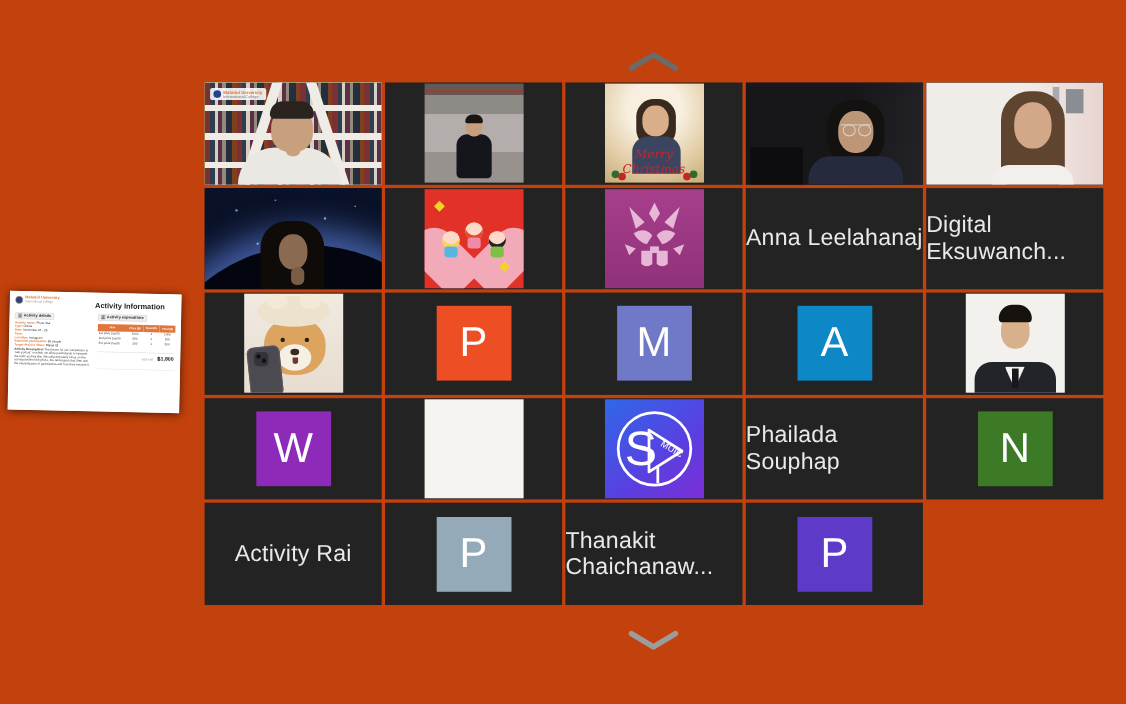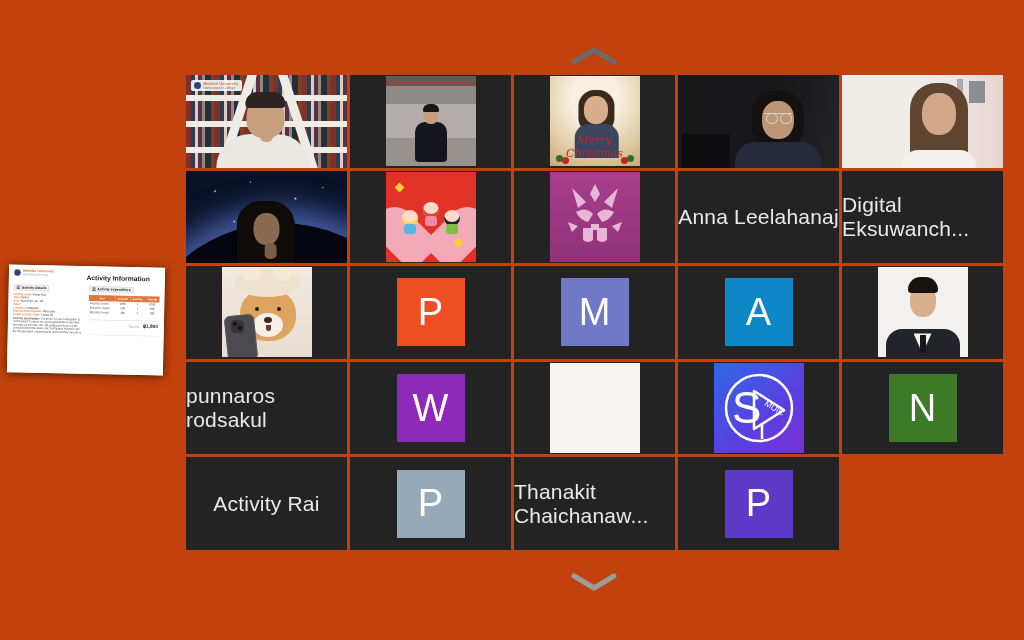--- a/index.html
+++ b/index.html
@@ -246,37 +246,37 @@
       <div class="tile">
         <div class="photoSq sc-portrait">
     <div class="abs" style="left:8px;bottom:-2px;width:74px;height:30px;background:#23242a;border-radius:16px 16px 0 0;"></div>
     <div class="abs" style="left:36px;bottom:4px;width:18px;height:20px;background:#f4f2ee;clip-path:polygon(0 0,100% 0,50% 100%);"></div>
     <div class="abs" style="left:42px;bottom:4px;width:6px;height:18px;background:#17181c;"></div>
     <div class="abs" style="left:32px;top:18px;width:26px;height:32px;background:#d8b18c;border-radius:45%;"></div>
     <div class="abs" style="left:30px;top:10px;width:30px;height:16px;background:#17120e;border-radius:14px 14px 4px 4px;"></div>
         </div>
       </div>
       <div class="tile">
-        <div class="nameLabel">punnaros rodsakul</div>
-      </div>
-      <div class="tile">
         <div class="letterSq" style="background:#8d2ab8">W</div>
       </div>
       <div class="tile">
         <div class="photoSq sc-white"></div>
       </div>
       <div class="tile">
         <div class="photoSq sc-samuic">
     <svg width="90" height="90" viewBox="0 0 90 90">
       <circle cx="45" cy="45" r="33" fill="none" stroke="#ffffff" stroke-width="2.5"></circle>
       <text x="18" y="60" font-family="Liberation Sans,sans-serif" font-size="44" fill="#ffffff">S</text>
       <polygon points="40,28 70,47 40,66" fill="none" stroke="#ffffff" stroke-width="2.5" stroke-linejoin="round"></polygon>
       <line x1="48" y1="60" x2="48" y2="76" stroke="#ffffff" stroke-width="2.5"></line>
       <text x="50" y="42" font-family="Liberation Sans,sans-serif" font-size="8.5" fill="#ffffff" transform="rotate(31 50 42)">MUIC</text>
     </svg></div>
+      </div>
+      <div class="tile">
+        <div class="nameLabel">Phailada Souphap</div>
       </div>
       <div class="tile">
         <div class="letterSq" style="background:#3c7a27">N</div>
       </div>
       <div class="tile">
         <div class="nameLabel">Activity Rai</div>
       </div>
       <div class="tile">
         <div class="letterSq" style="background:#94aab9">P</div>
       </div>

